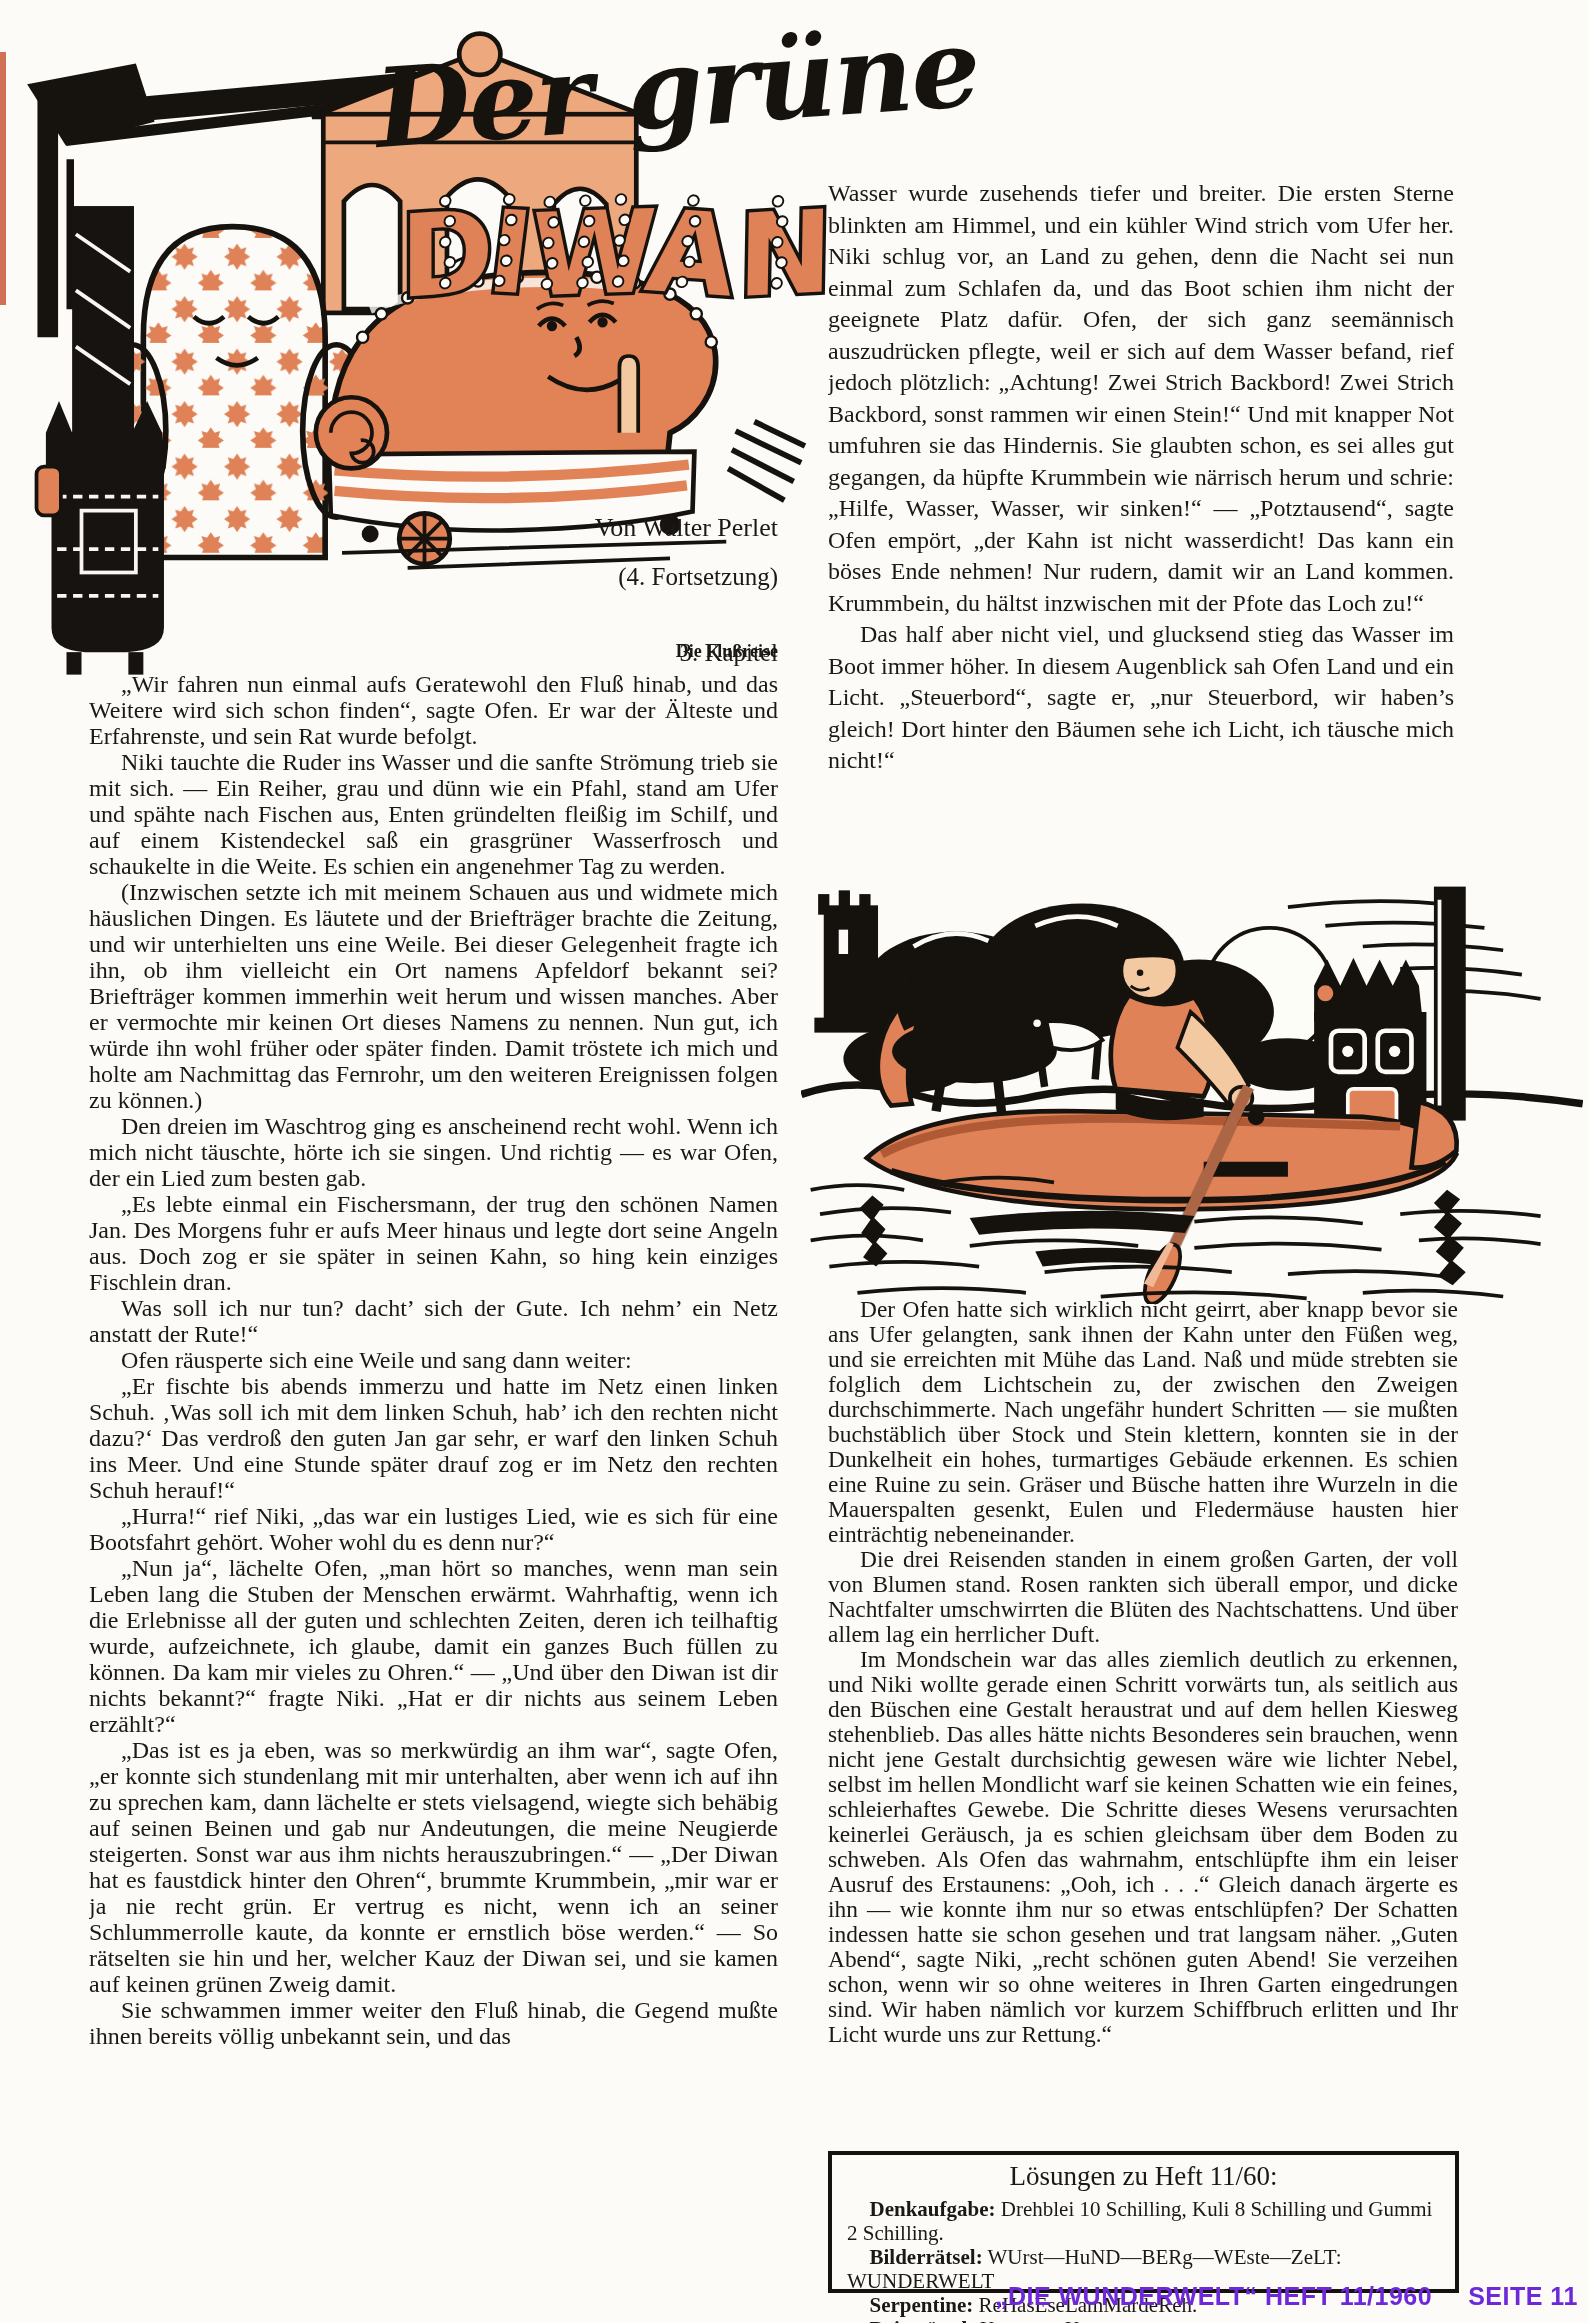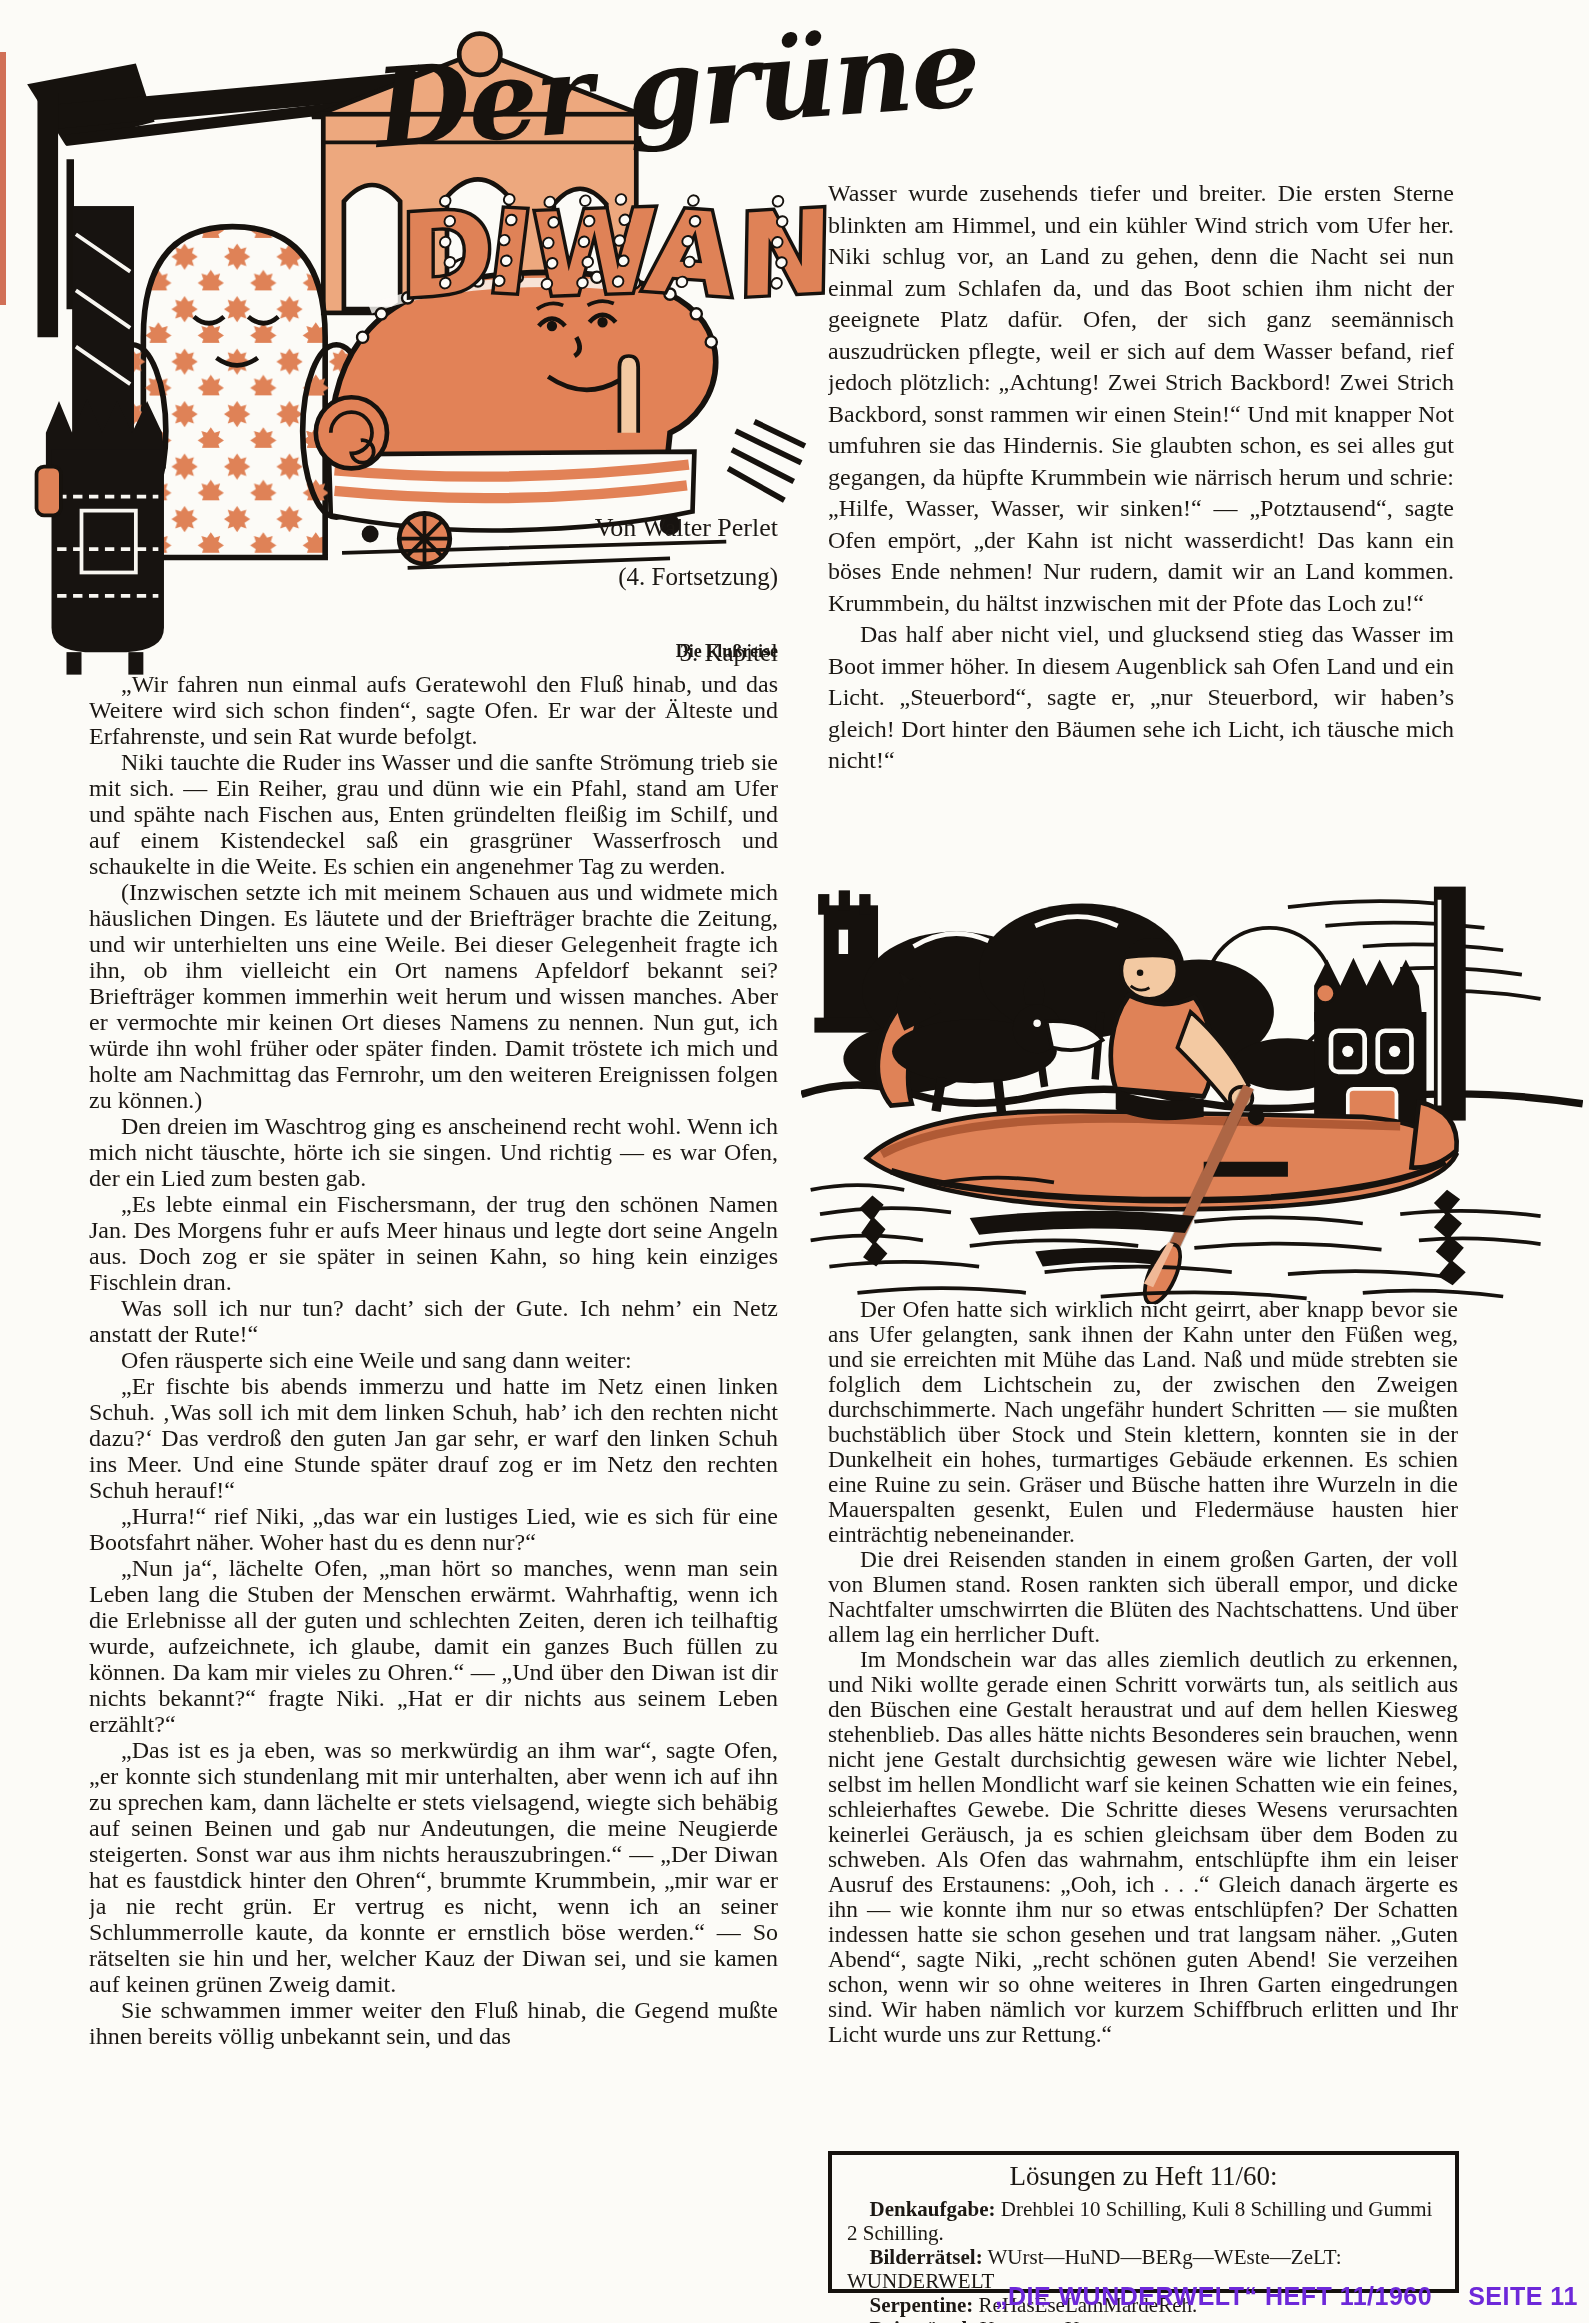--- a/index.html
+++ b/index.html
@@ -233,21 +233,21 @@
 
   <div class="left-body col">
     <p class="ind">„Wir fahren nun einmal aufs Geratewohl den Fluß hinab, und das Weitere wird sich schon finden“, sagte Ofen. Er war der Älteste und Erfahrenste, und sein Rat wurde befolgt.</p>
     <p class="ind">Niki tauchte die Ruder ins Wasser und die sanfte Strömung trieb sie mit sich. — Ein Reiher, grau und dünn wie ein Pfahl, stand am Ufer und spähte nach Fischen aus, Enten gründelten fleißig im Schilf, und auf einem Kistendeckel saß ein grasgrüner Wasserfrosch und schaukelte in die Weite. Es schien ein angenehmer Tag zu werden.</p>
     <p class="ind">(Inzwischen setzte ich mit meinem Schauen aus und widmete mich häuslichen Dingen. Es läutete und der Briefträger brachte die Zeitung, und wir unterhielten uns eine Weile. Bei dieser Gelegenheit fragte ich ihn, ob ihm vielleicht ein Ort namens Apfeldorf bekannt sei? Briefträger kommen immerhin weit herum und wissen manches. Aber er vermochte mir keinen Ort dieses Namens zu nennen. Nun gut, ich würde ihn wohl früher oder später finden. Damit tröstete ich mich und holte am Nachmittag das Fernrohr, um den weiteren Ereignissen folgen zu können.)</p>
     <p class="ind">Den dreien im Waschtrog ging es anscheinend recht wohl. Wenn ich mich nicht täuschte, hörte ich sie singen. Und richtig — es war Ofen, der ein Lied zum besten gab.</p>
     <p class="ind">„Es lebte einmal ein Fischersmann, der trug den schönen Namen Jan. Des Morgens fuhr er aufs Meer hinaus und legte dort seine Angeln aus. Doch zog er sie später in seinen Kahn, so hing kein einziges Fischlein dran.</p>
     <p class="ind">Was soll ich nur tun? dacht’ sich der Gute. Ich nehm’ ein Netz anstatt der Rute!“</p>
     <p class="ind">Ofen räusperte sich eine Weile und sang dann weiter:</p>
     <p class="ind">„Er fischte bis abends immerzu und hatte im Netz einen linken Schuh. ‚Was soll ich mit dem linken Schuh, hab’ ich den rechten nicht dazu?‘ Das verdroß den guten Jan gar sehr, er warf den linken Schuh ins Meer. Und eine Stunde später drauf zog er im Netz den rechten Schuh herauf!“</p>
-    <p class="ind">„Hurra!“ rief Niki, „das war ein lustiges Lied, wie es sich für eine Bootsfahrt näher. Woher hast du es denn nur?“</p>
+    <p class="ind">„Hurra!“ rief Niki, „das war ein lustiges Lied, wie es sich für eine Bootsfahrt gehört. Woher wohl du es denn nur?“</p>
     <p class="ind">„Nun ja“, lächelte Ofen, „man hört so manches, wenn man sein Leben lang die Stuben der Menschen erwärmt. Wahrhaftig, wenn ich die Erlebnisse all der guten und schlechten Zeiten, deren ich teilhaftig wurde, aufzeichnete, ich glaube, damit ein ganzes Buch füllen zu können. Da kam mir vieles zu Ohren.“ — „Und über den Diwan ist dir nichts bekannt?“ fragte Niki. „Hat er dir nichts aus seinem Leben erzählt?“</p>
     <p class="ind">„Das ist es ja eben, was so merkwürdig an ihm war“, sagte Ofen, „er konnte sich stundenlang mit mir unterhalten, aber wenn ich auf ihn zu sprechen kam, dann lächelte er stets vielsagend, wiegte sich behäbig auf seinen Beinen und gab nur Andeutungen, die meine Neugierde steigerten. Sonst war aus ihm nichts herauszubringen.“ — „Der Diwan hat es faustdick hinter den Ohren“, brummte Krummbein, „mir war er ja nie recht grün. Er vertrug es nicht, wenn ich an seiner Schlummerrolle kaute, da konnte er ernstlich böse werden.“ — So rätselten sie hin und her, welcher Kauz der Diwan sei, und sie kamen auf keinen grünen Zweig damit.</p>
     <p class="ind">Sie schwammen immer weiter den Fluß hinab, die Gegend mußte ihnen bereits völlig unbekannt sein, und das</p>
   </div>
 
   <div class="right-top col">
     <p>Wasser wurde zusehends tiefer und breiter. Die ersten Sterne blinkten am Himmel, und ein kühler Wind strich vom Ufer her. Niki schlug vor, an Land zu gehen, denn die Nacht sei nun einmal zum Schlafen da, und das Boot schien ihm nicht der geeignete Platz dafür. Ofen, der sich ganz seemännisch auszudrücken pflegte, weil er sich auf dem Wasser befand, rief jedoch plötzlich: „Achtung! Zwei Strich Backbord! Zwei Strich Backbord, sonst rammen wir einen Stein!“ Und mit knapper Not umfuhren sie das Hindernis. Sie glaubten schon, es sei alles gut gegangen, da hüpfte Krummbein wie närrisch herum und schrie: „Hilfe, Wasser, Wasser, wir sinken!“ — „Potztausend“, sagte Ofen empört, „der Kahn ist nicht wasserdicht! Das kann ein böses Ende nehmen! Nur rudern, damit wir an Land kommen. Krummbein, du hältst inzwischen mit der Pfote das Loch zu!“</p>
     <p class="ind">Das half aber nicht viel, und glucksend stieg das Wasser im Boot immer höher. In diesem Augenblick sah Ofen Land und ein Licht. „Steuerbord“, sagte er, „nur Steuerbord, wir haben’s gleich! Dort hinter den Bäumen sehe ich Licht, ich täusche mich nicht!“</p>
   </div>
 

